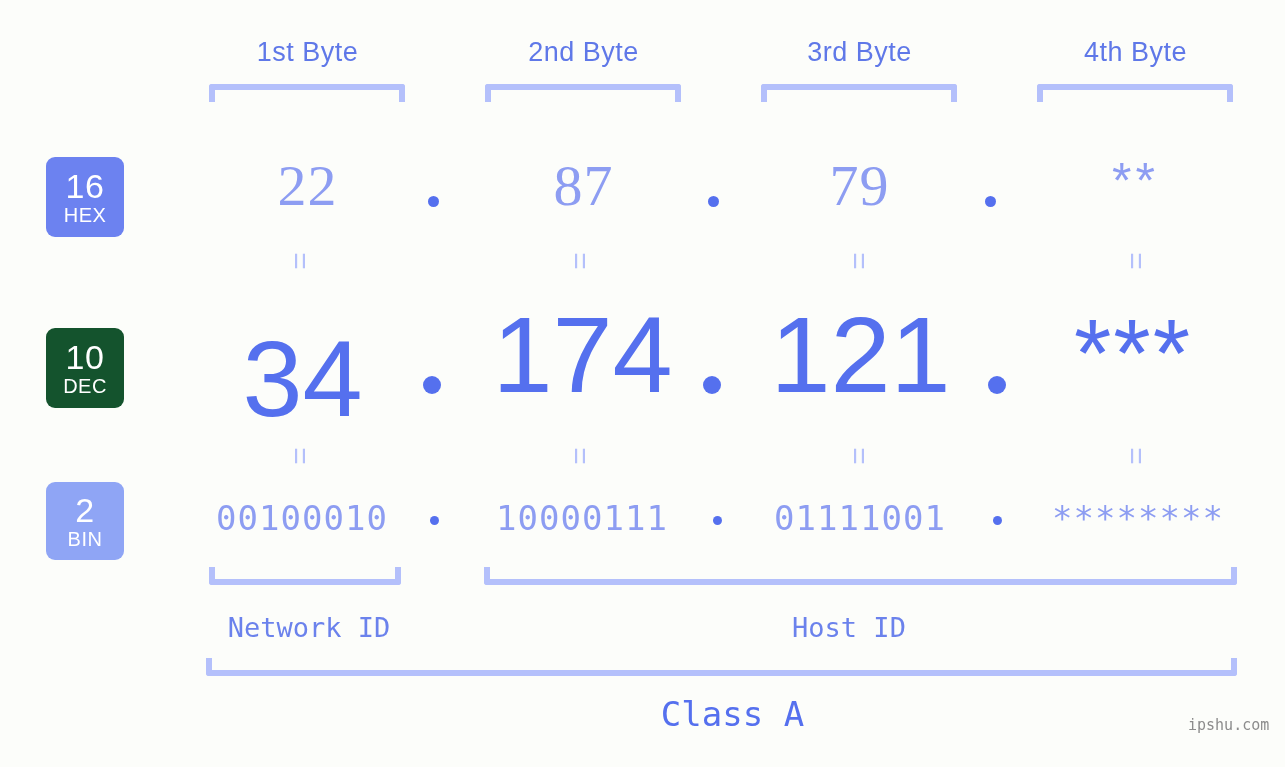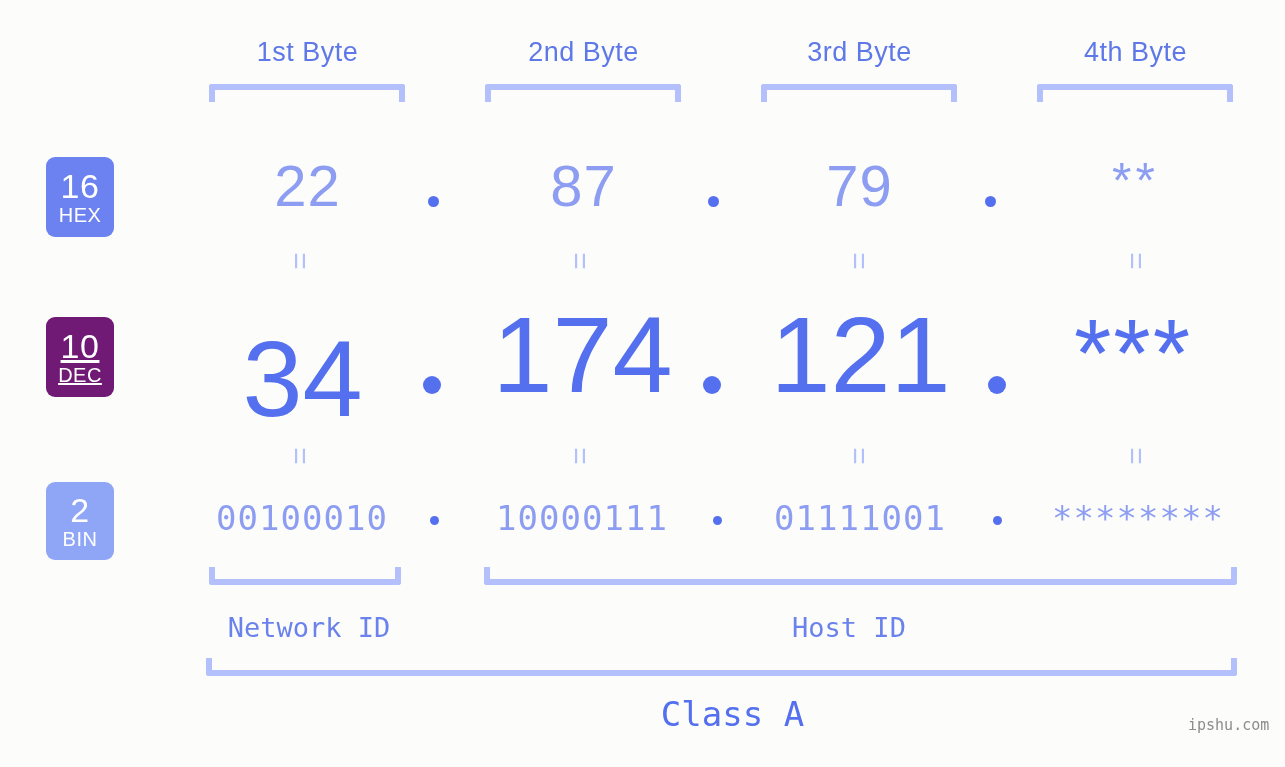--- a/index.html
+++ b/index.html
@@ -50,21 +50,21 @@
     border-bottom: 6px solid #b4c0fb;
     border-left: 6px solid #b4c0fb;
     border-right: 6px solid #b4c0fb;
     border-radius: 0 0 3px 3px;
   }
 
   
   .badge {
     position: absolute;
     left: 46px;
-    width: 68px;
+    width: 78px;
     border-radius: 9px;
     color: #ffffff;
     text-align: center;
     display: flex;
     flex-direction: column;
     align-items: center;
     justify-content: center;
     font-family: "Liberation Sans", sans-serif;
   }
   .badge .num {
@@ -81,21 +81,21 @@
   }
 
   .cell {
     position: absolute;
     text-align: center;
     white-space: nowrap;
   }
 
   
   .hex-val {
-    font-family: Liberation Sans, sans-serif;
+    font-family: Liberation Serif, serif;
     font-size: 58px;
     font-weight: 300;
     color: #8d9df2;
     letter-spacing: 1px;
   }
   .hex-star {
     font-family: "Liberation Sans", sans-serif;
     font-size: 50px;
     font-weight: 400;
     color: #8d9df2;
@@ -187,21 +187,21 @@
   <div class="bracket bracket-down" style="left:209px;  top:84px; width:196px; height:18px;"></div>
   <div class="bracket bracket-down" style="left:485px;  top:84px; width:196px; height:18px;"></div>
   <div class="bracket bracket-down" style="left:761px;  top:84px; width:196px; height:18px;"></div>
   <div class="bracket bracket-down" style="left:1037px; top:84px; width:196px; height:18px;"></div>
 
   <div class="badge" style="top:157px; height:80px; background:#6c82f0;">
     <div class="num">16</div>
     <div class="nm">HEX</div>
   </div>
 
-  <div class="badge" style="top:317px; height:80px; background:#701a75;text-decoration:underline;">
+  <div class="badge" style="top:328px; height:80px; background:#14532d;">
     <div class="num">10</div>
     <div class="nm">DEC</div>
   </div>
 
   <div class="badge" style="top:482px; height:78px; background:#8fa5f5;">
     <div class="num">2</div>
     <div class="nm">BIN</div>
   </div>
 
   <div class="cell hex-val" style="left:200px; top:152px; width:215px;">22</div>

